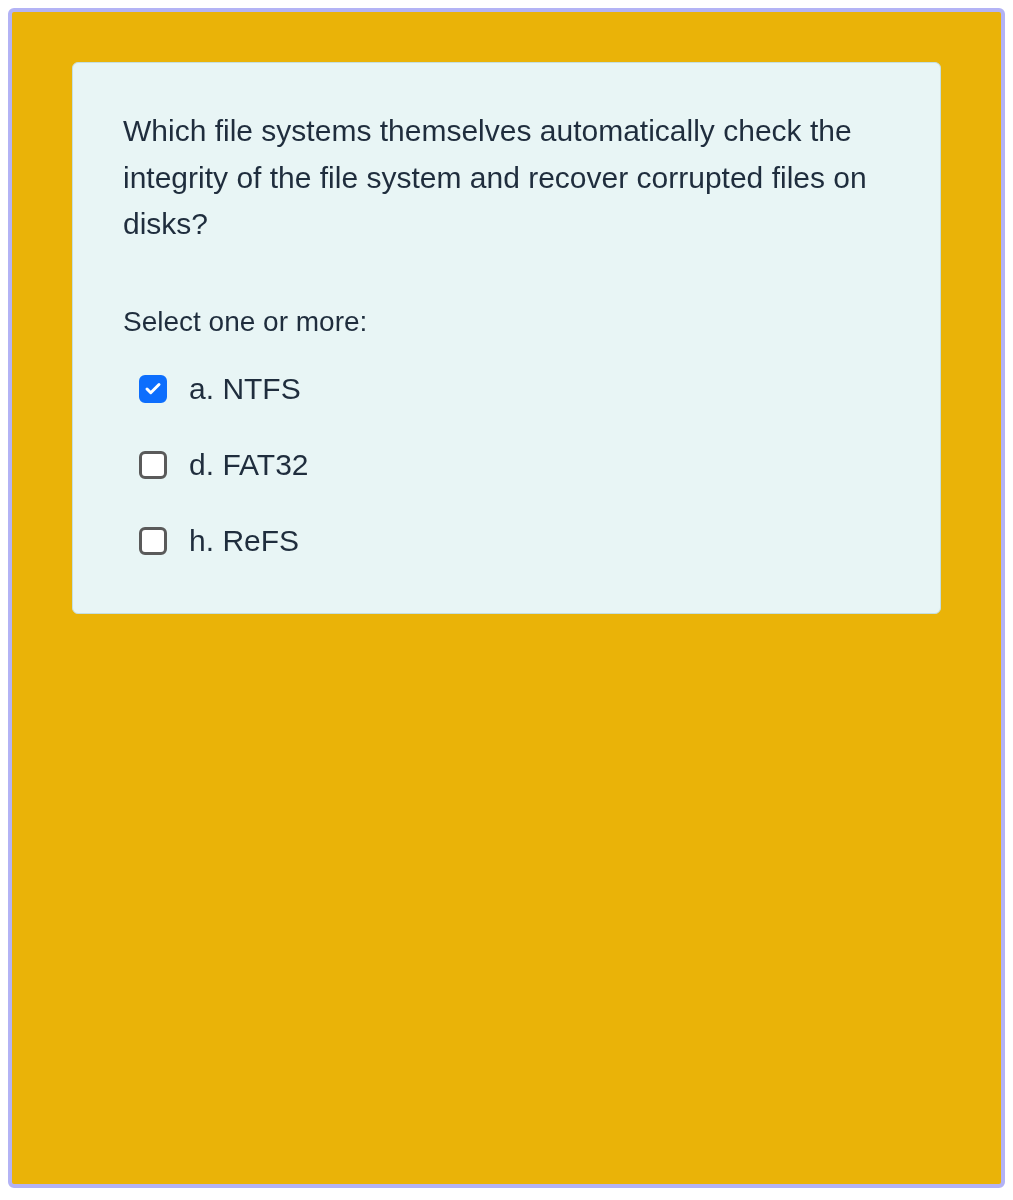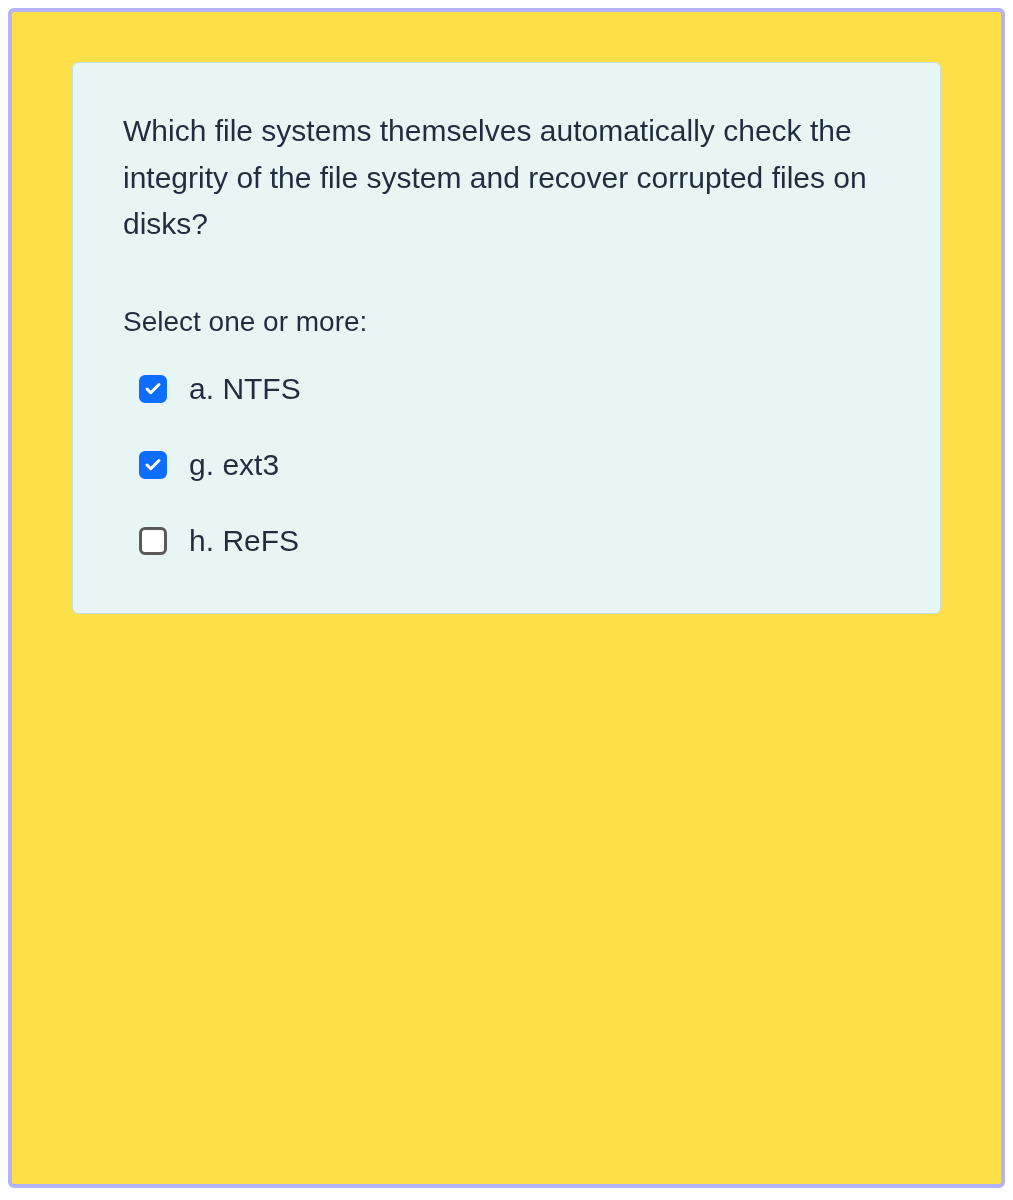--- a/index.html
+++ b/index.html
@@ -10,21 +10,21 @@
     body {
       font-family: Arial, Helvetica, sans-serif;
       background: #ffffff;
       padding: 8px;
       width: 1013px;
     }
     .page-border {
       border: 4px solid #b3b3f5;
       border-radius: 6px;
       padding: 50px 60px 64px 60px;
-      background: #fde047;
+      background: #eab308;
       min-height: 1180px;
     }
     .question-card {
       background: #e8f5f5;
       border: 1px solid #c5dfe0;
       border-radius: 6px;
       padding: 45px 50px 55px 50px;
     }
     .question-text {
       font-size: 30px;
@@ -97,34 +97,32 @@
             </svg>
         </span>
         <span class="option-label">
           <span>a.</span>
           <span>NTFS</span>
         </span>
       </div>
 
 
 
+      <div class="option-row">
+        <span class="checkbox">
+          
+        </span>
+        <span class="option-label">
+          <span>d.</span>
+          <span>FAT32</span>
+        </span>
+      </div>
 
 
 
-      <div class="option-row">
-        <span class="checkbox checked">
-          <svg viewBox="0 0 24 24" fill="none" stroke="#ffffff" stroke-width="4" stroke-linecap="round" stroke-linejoin="round">
-              <polyline points="4 12 9 17 20 6"></polyline>
-            </svg>
-        </span>
-        <span class="option-label">
-          <span>g.</span>
-          <span>ext3</span>
-        </span>
-      </div>
 
       <div class="option-row">
         <span class="checkbox">
           
         </span>
         <span class="option-label">
           <span>h.</span>
           <span>ReFS</span>
         </span>
       </div>

